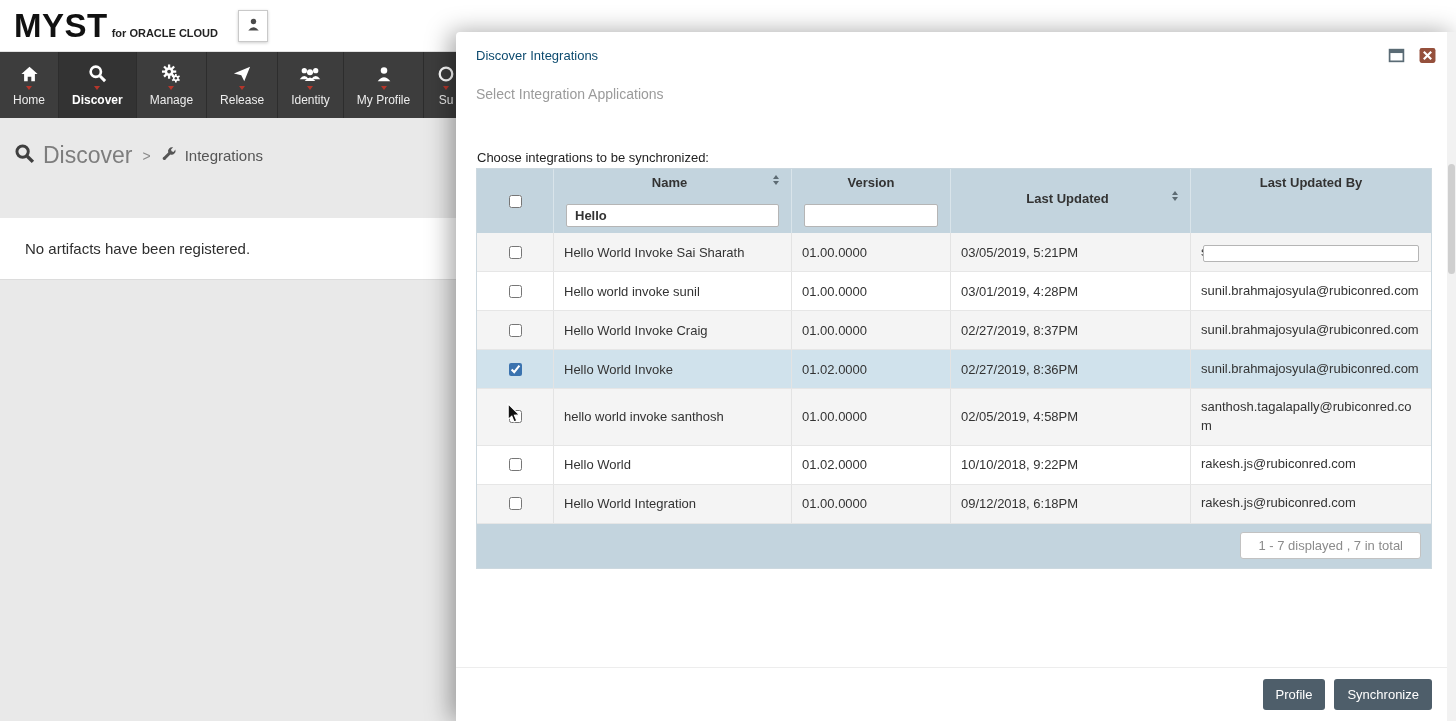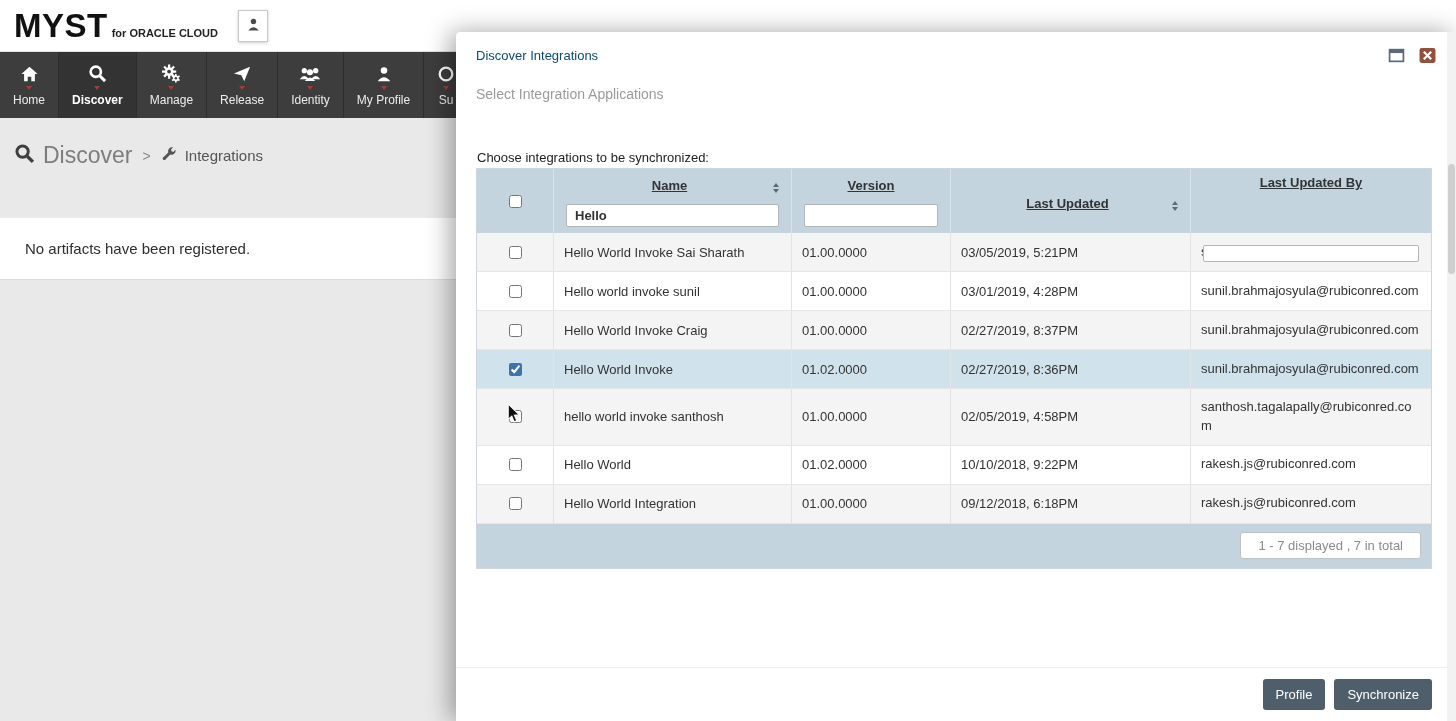--- a/index.html
+++ b/index.html
@@ -44,21 +44,21 @@
   .win-btn{ width:18px; height:18px; display:flex; align-items:center; justify-content:center; cursor:pointer; background:none; border:none; padding:0; }
   .instruction{ position:absolute; top:118px; left:21px; font-size:13px; color:#222; }
 
   
   .table-wrap{ position:absolute; top:136px; left:20px; width:956px; border:1px solid #ccd8df; }
   .grid-row{ display:grid; grid-template-columns:77px 238px 159px 240px 240px; }
   .thead{ background:#c3d4de; }
   .th{ height:64px; padding:6px 12px; border-right:1px solid #d9e4ea; display:flex; flex-direction:column; justify-content:flex-start; position:relative; }
   .th:last-child{ border-right:none;gap:44px; }
   .th.center{ justify-content:center; align-items:center; }
-  .th-top{ display:flex; align-items:flex-end; width:100%; height:20px;text-decoration:underline; }
+  .th-top{ display:flex; align-items:flex-start; width:100%; height:20px; }
   .th-label{ flex:1; text-align:center; font-size:13px; font-weight:bold; color:#333; }
   .sort{ display:flex; flex-direction:column; align-items:center; gap:2px; cursor:pointer; }
   .s-up{ width:0; height:0; border-left:3.5px solid transparent; border-right:3.5px solid transparent; border-bottom:4.5px solid #5d6b73; }
   .s-down{ width:0; height:0; border-left:3.5px solid transparent; border-right:3.5px solid transparent; border-top:4.5px solid #5d6b73; }
   .filter-input{ margin-top:11px; width:100%; height:26px; border:1px solid #b5b5b5; border-radius:2px; font-size:13px; font-weight:bold; color:#333; padding:0 8px; font-family:inherit; background:#fff; }
   .trow{ background:#fff; border-bottom:1px solid #e6e6e6; font-size:13px; color:#333; }
   .trow:nth-child(odd){ background:#f4f4f4; }
   .trow.selected{ background:#d0e2ec; }
   .td{ padding:9px 10px; border-right:1px solid #e3e3e3; display:flex; align-items:center; min-height:38px; }
   .td:last-child{ border-right:none; }

